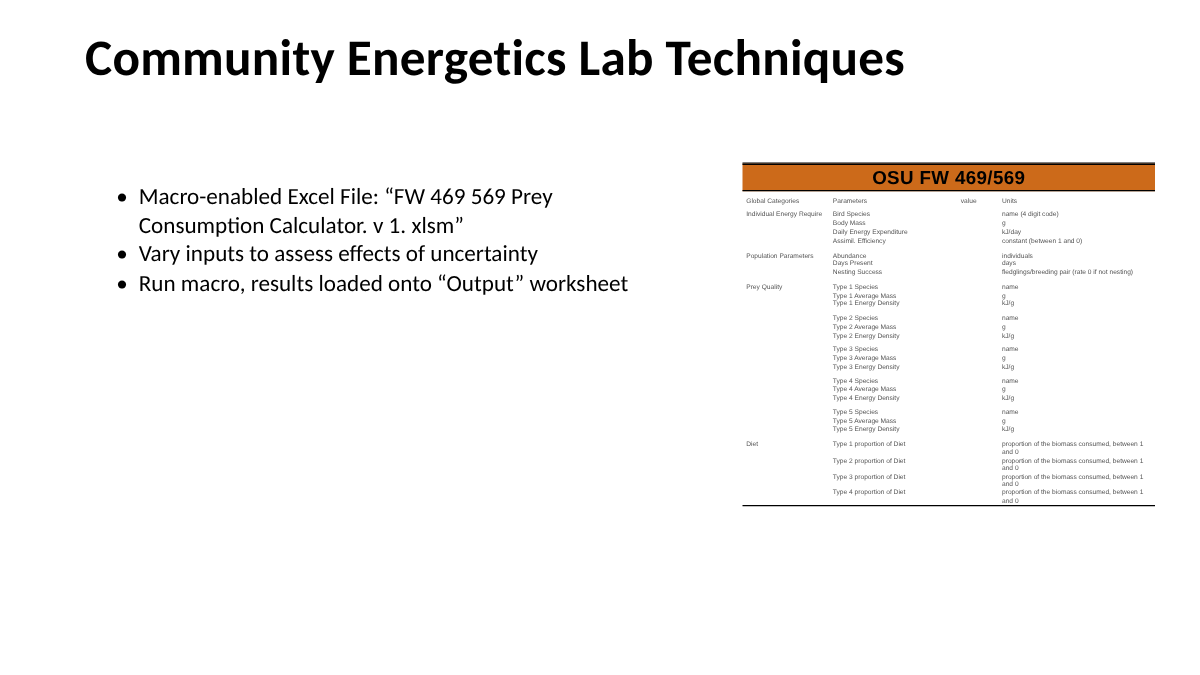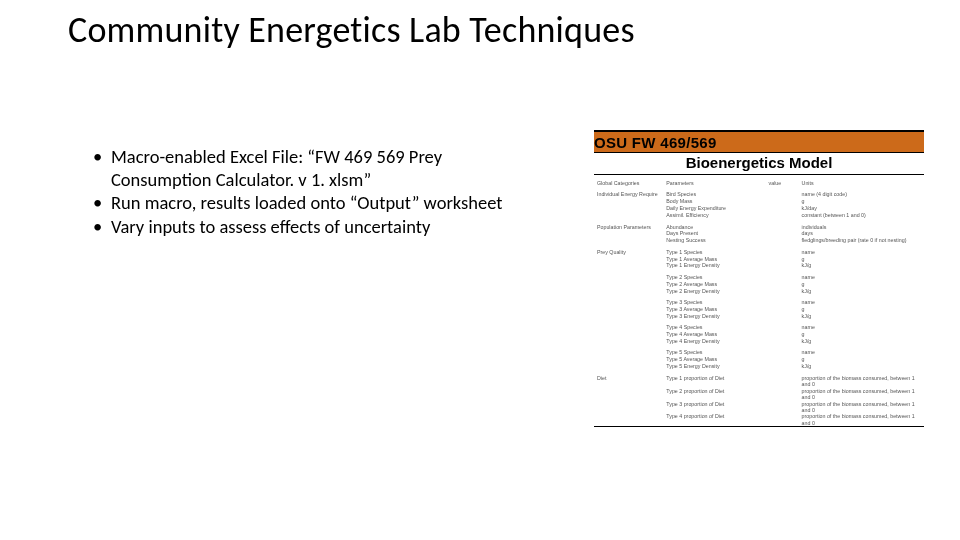--- a/index.html
+++ b/index.html
@@ -14,23 +14,23 @@
   }
   .slide {
     position: relative;
     width: 960px;
     height: 540px;
     box-sizing: border-box;
   }
   .title {
     position: absolute;
     left: 68px;
-    top: 8px;
-    font-size: 36px;
-    font-weight: 400;
+    top: 22px;
+    font-size: 41px;
+    font-weight: 700;
     letter-spacing: 0.2px;
   }
   .body-text {
     position: absolute;
     left: 75px;
     top: 130px;
     width: 480px;
     font-size: 18.5px;
     line-height: 1.22;
   }
@@ -59,21 +59,21 @@
     border-bottom: 1px solid #000;
     background: #fff;
     font-family: Arial, sans-serif;
   }
   .fig-banner {
     background: #cc6a1a;
     border: 1px solid #000;
     border-left: none;
     border-right: none;
     color: #000;
-    text-align: left;
+    text-align: center;
     font-weight: 700;
     font-size: 15px;
     padding: 2px 0 1px 0;
     letter-spacing: 0.3px;
   }
   .fig-subtitle {
     text-align: center;
     font-weight: 700;
     font-size: 15px;
     padding: 1px 0 3px 0;
@@ -99,28 +99,27 @@
 </head>
 <body>
 
 <div class="slide">
 
   <div class="title">Community Energetics Lab Techniques</div>
 
   <div class="body-text">
     <ul>
       <li>Macro-enabled Excel File: “FW 469 569 Prey Consumption Calculator. v 1. xlsm”</li>
+      <li>Vary inputs to assess effects of uncertainty</li>
       <li>Run macro, results loaded onto “Output” worksheet</li>
-      <li>Vary inputs to assess effects of uncertainty</li>
     </ul>
   </div>
 
   <div class="figure">
     <div class="fig-banner">OSU FW 469/569</div>
-    <div class="fig-subtitle">Bioenergetics Model</div>
     <table class="fig-table">
       <tbody id="fig-rows">
           <tr class="section-gap">
             <td class="col1">Global Categories</td>
             <td class="col2">Parameters</td>
             <td class="col3">value</td>
             <td class="col4">Units</td>
           </tr>
           <tr class="section-gap">
             <td class="col1">Individual Energy Require</td>

